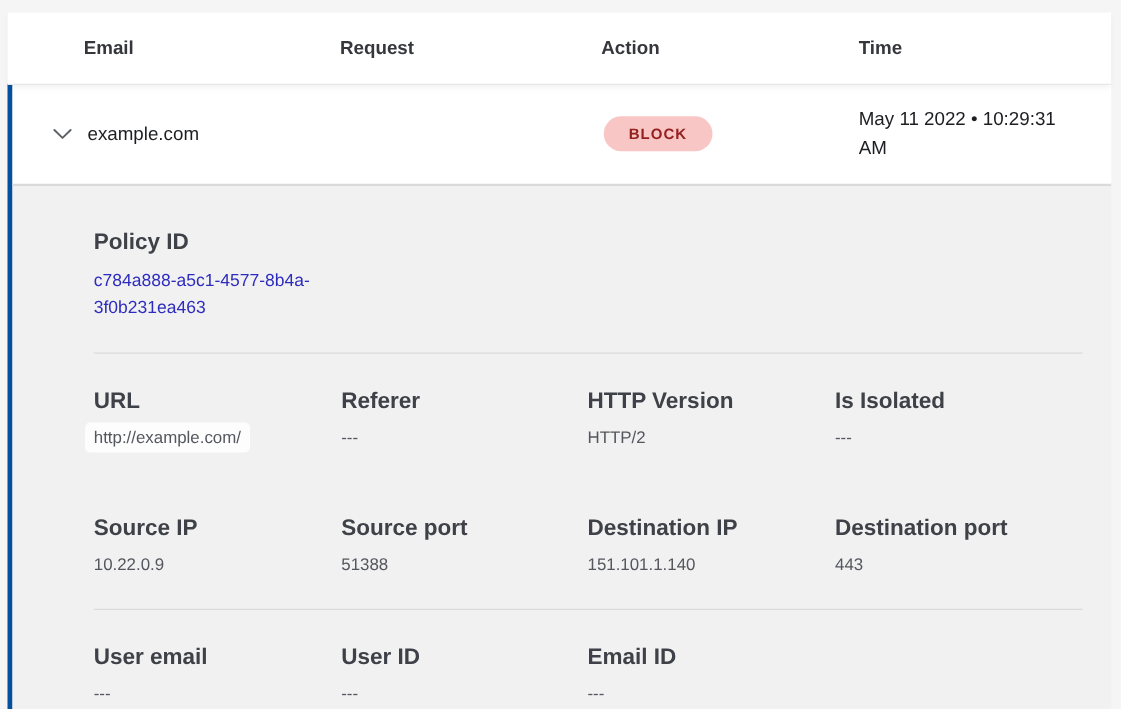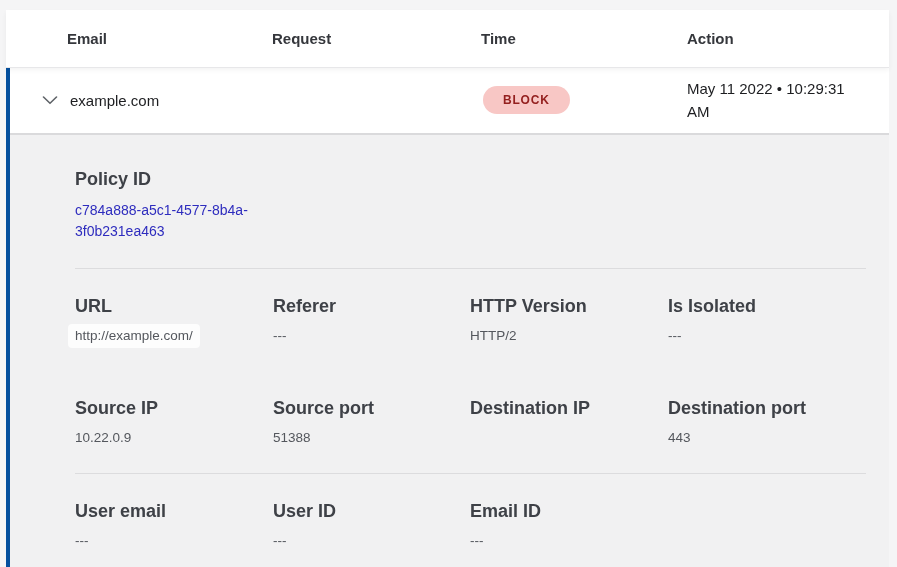--- a/index.html
+++ b/index.html
@@ -30,21 +30,21 @@
     font-weight: 700;
     color: #35373c;
   }
   
   .rowgroup {
     border-left: 4px solid #05509e;
     background: #f1f1f2;
   }
   .trow {
     background: #ffffff;
-    height: 68px;
+    height: 82px;
     display: grid;
     grid-template-columns: 57px 205px 209px 206px 1fr;
     align-items: center;
     border-bottom: 2px solid #dadadc;
     cursor: pointer;
   }
   .chev-cell {
     display: flex;
     justify-content: flex-end;
     padding-right: 9px;
@@ -123,22 +123,22 @@
 </style>
 </head>
 <body>
 
 <div class="table-card">
 
   <div class="thead">
     <div></div>
     <div class="th">Email</div>
     <div class="th">Request</div>
+    <div class="th">Action</div>
     <div class="th">Time</div>
-    <div class="th">Action</div>
   </div>
 
   <div class="rowgroup">
 
     <div class="trow">
       <div class="chev-cell">
         <span>
           <svg width="16" height="9" viewBox="0 0 16 9">
             <polyline points="1.5,1 8,7.3 14.5,1" fill="none" stroke="#5f6368" stroke-width="1.6" stroke-linecap="round" stroke-linejoin="round"></polyline>
           </svg>
@@ -184,20 +184,21 @@
         <div>
           <span class="detail-label">Source IP</span>
           <span class="fvalue">10.22.0.9</span>
         </div>
         <div>
           <span class="detail-label">Source port</span>
           <span class="fvalue">51388</span>
         </div>
         <div>
           <span class="detail-label">Destination IP</span>
+          <span class="fvalue">151.101.1.140</span>
         </div>
         <div>
           <span class="detail-label">Destination port</span>
           <span class="fvalue">443</span>
         </div>
       </div>
 
       <hr class="divider">
 
       <div class="fgrid">

